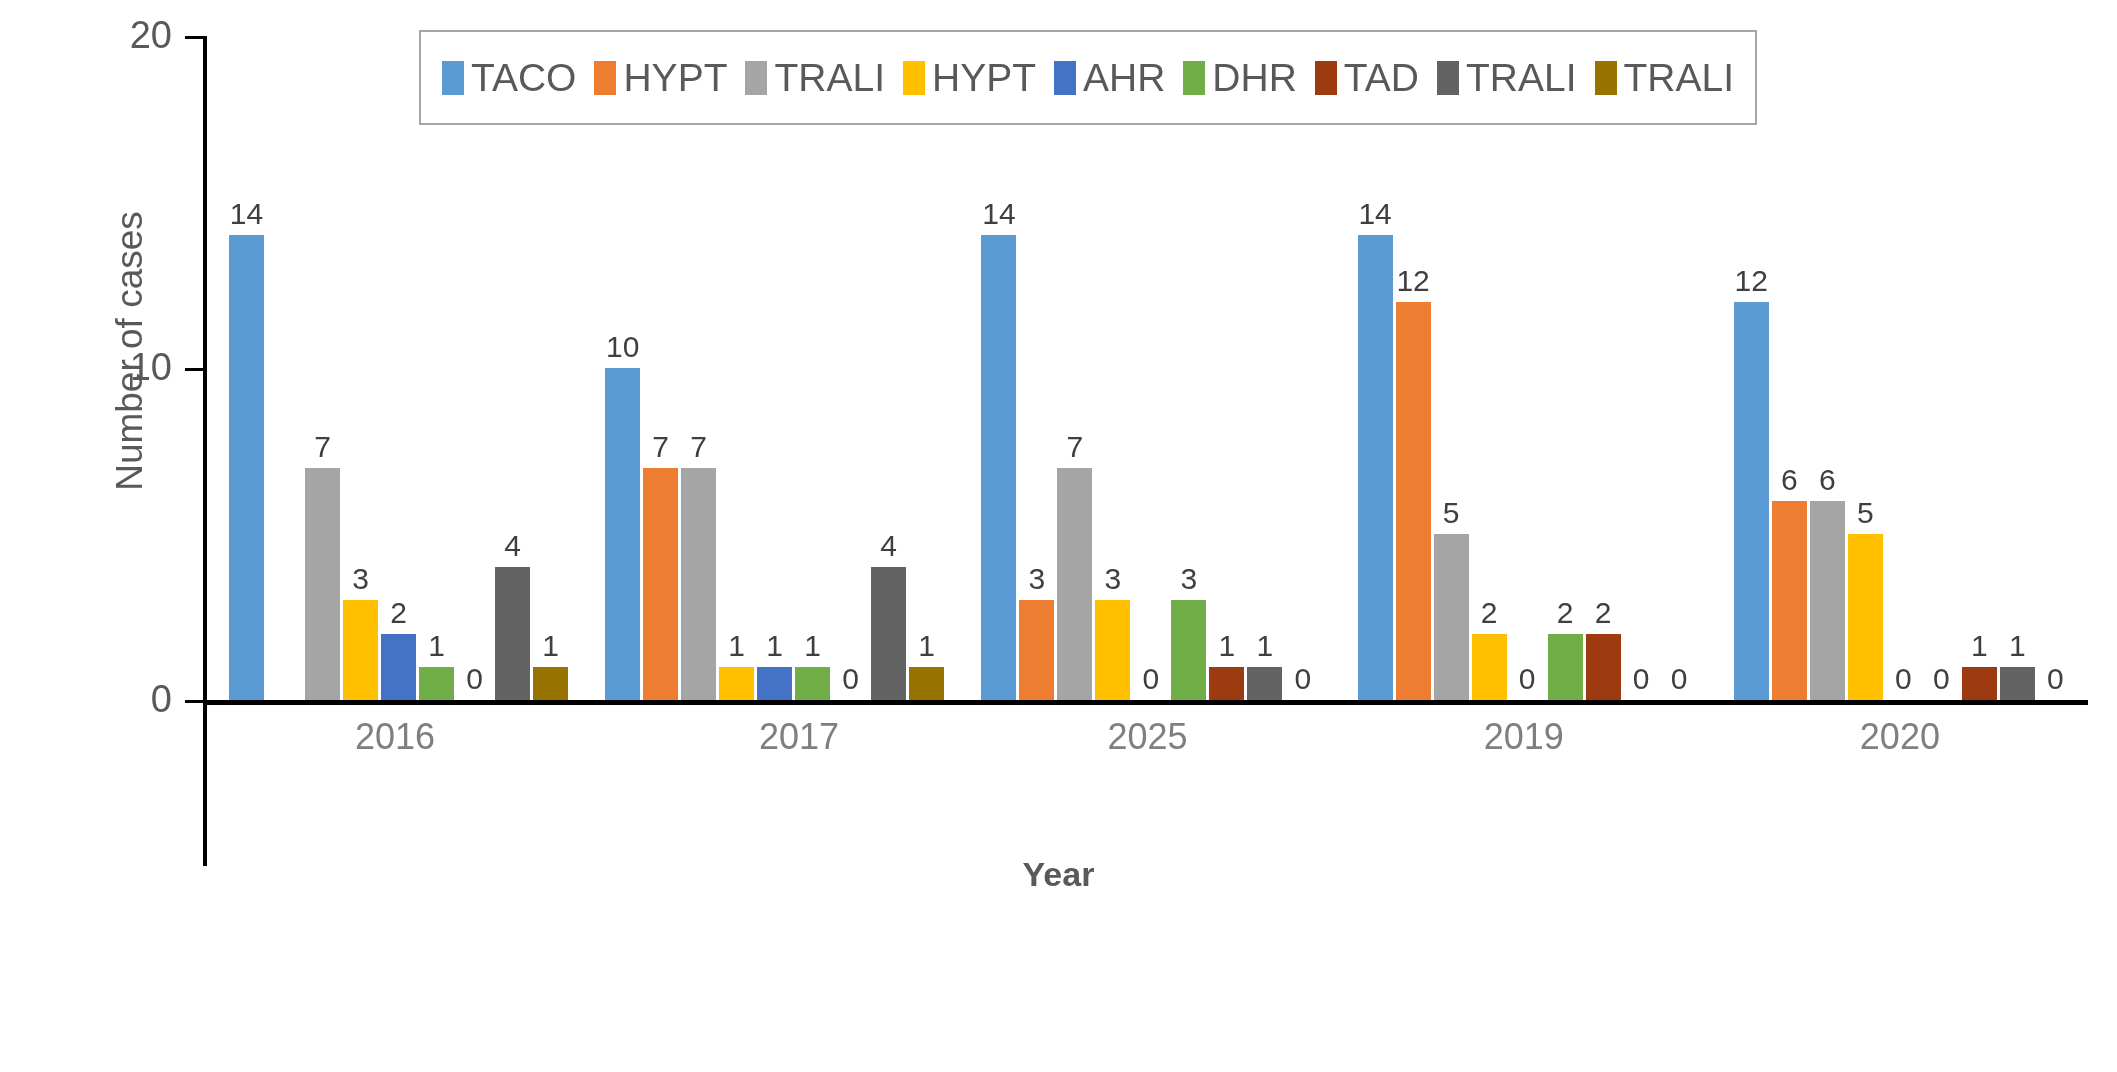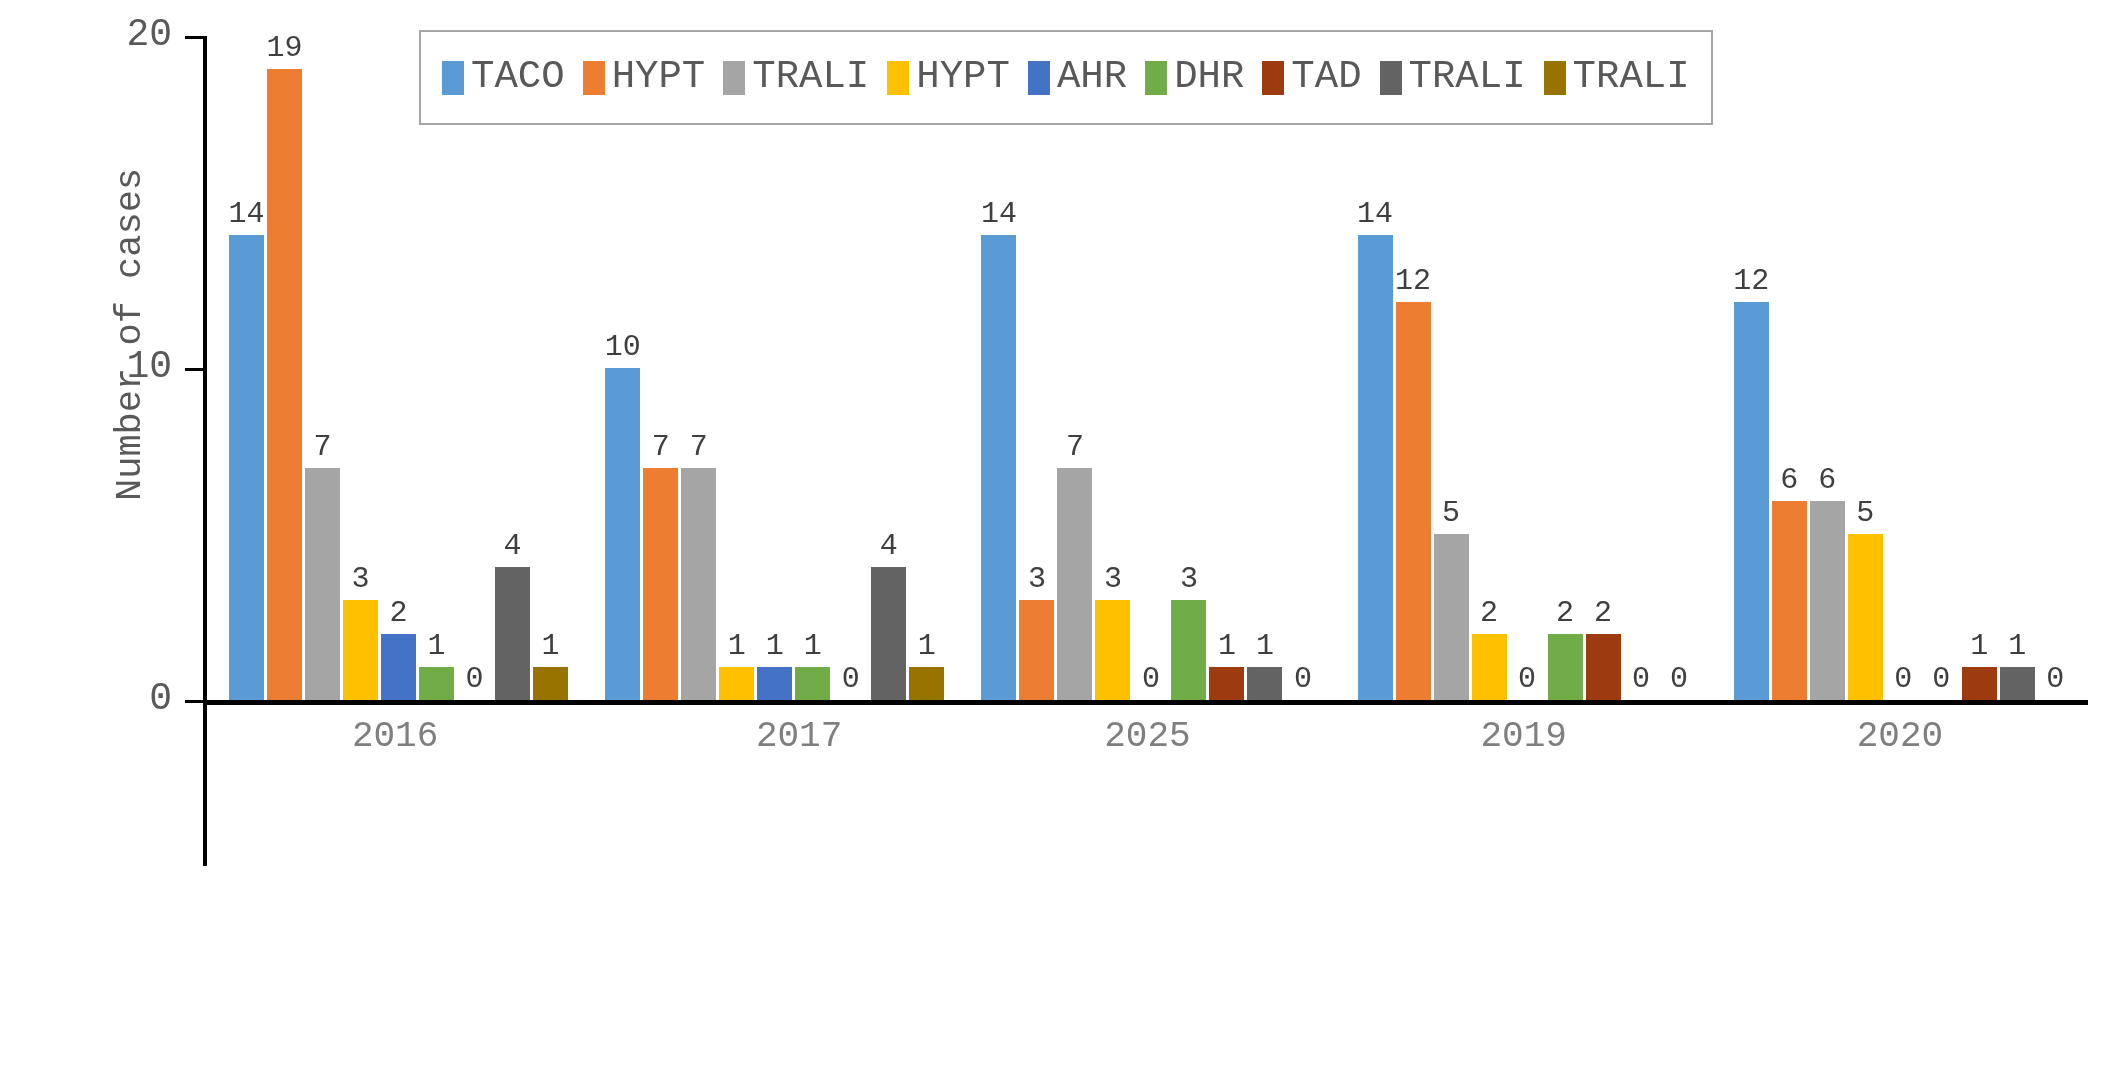--- a/index.html
+++ b/index.html
@@ -8,21 +8,20 @@
     width: 2117px; height: 1072px;
     background: #ffffff;
     font-family: "Liberation Sans", sans-serif;
     overflow: hidden;
   }
 
   #chart-root {
     position: relative;
     width: 2117px;
     height: 1072px;
-    font-family: Liberation Mono, monospace;
   }
 
   
   .y-axis-line {
     position: absolute;
     left: 203px;
     top: 36px;
     width: 4px;
     height: 830px;
     background: #000000;
@@ -165,24 +164,20 @@
   <div class="y-label" style="left: 110px; top: 680px; width: 62px;">0</div>
 
   <div class="y-axis-title">Number of cases</div>
 
   <div id="plot">
       <div class="group" style="left: 0px; width: 376.2px;">
         <div class="bar-slot" style="left: 22px; width: 35px;">
           <div class="bar" style="height: 464.8px; background: rgb(91, 155, 213);"></div>
           <div class="bar-value" style="bottom: 470.8px;">14</div>
         </div>
-        <div class="bar-slot" style="left: 60px; width: 35px;">
-          <div class="bar" style="height: 630.8px; background: rgb(237, 125, 49);"></div>
-          <div class="bar-value" style="bottom: 636.8px;">19</div>
-        </div>
         <div class="bar-slot" style="left: 98px; width: 35px;">
           <div class="bar" style="height: 232.4px; background: rgb(165, 165, 165);"></div>
           <div class="bar-value" style="bottom: 238.4px;">7</div>
         </div>
         <div class="bar-slot" style="left: 136px; width: 35px;">
           <div class="bar" style="height: 99.6px; background: rgb(255, 192, 0);"></div>
           <div class="bar-value" style="bottom: 105.6px;">3</div>
         </div>
         <div class="bar-slot" style="left: 174px; width: 35px;">
           <div class="bar" style="height: 66.4px; background: rgb(68, 114, 196);"></div>
@@ -350,20 +345,21 @@
     </div>
 
   <div class="x-axis-line"></div>
   <div id="x-labels">
       <div class="x-tick-label" style="left: 207px; width: 376.2px;">2016</div>
       <div class="x-tick-label" style="left: 611px; width: 376.2px;">2017</div>
       <div class="x-tick-label" style="left: 959.4px; width: 376.2px;">2025</div>
       <div class="x-tick-label" style="left: 1335.6px; width: 376.2px;">2019</div>
       <div class="x-tick-label" style="left: 1711.8px; width: 376.2px;">2020</div>
     </div>
+  <div class="x-axis-title">Year</div>
 
   <div id="legend">
       <div class="legend-item">
         <span class="legend-swatch" style="background: rgb(91, 155, 213);"></span>
         <span class="legend-label">TACO</span>
       </div>
       <div class="legend-item">
         <span class="legend-swatch" style="background: rgb(237, 125, 49);"></span>
         <span class="legend-label">HYPT</span>
       </div>

